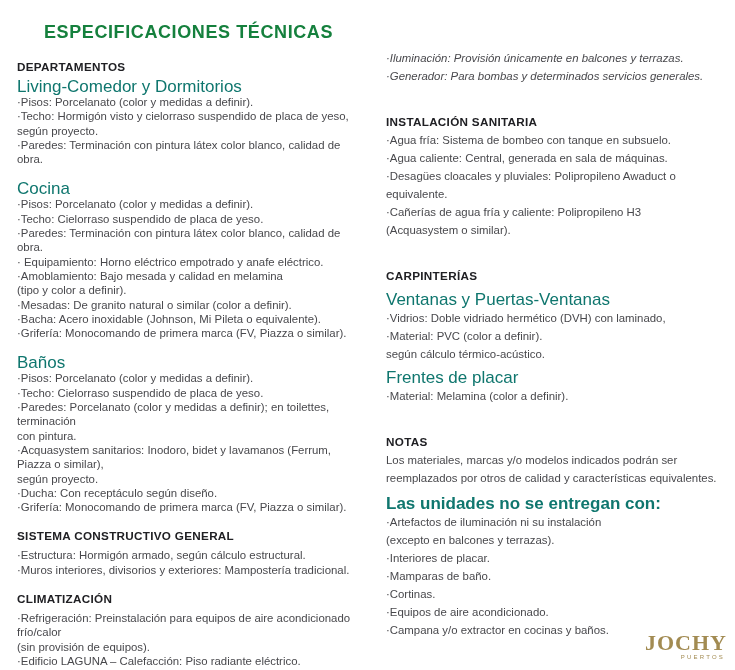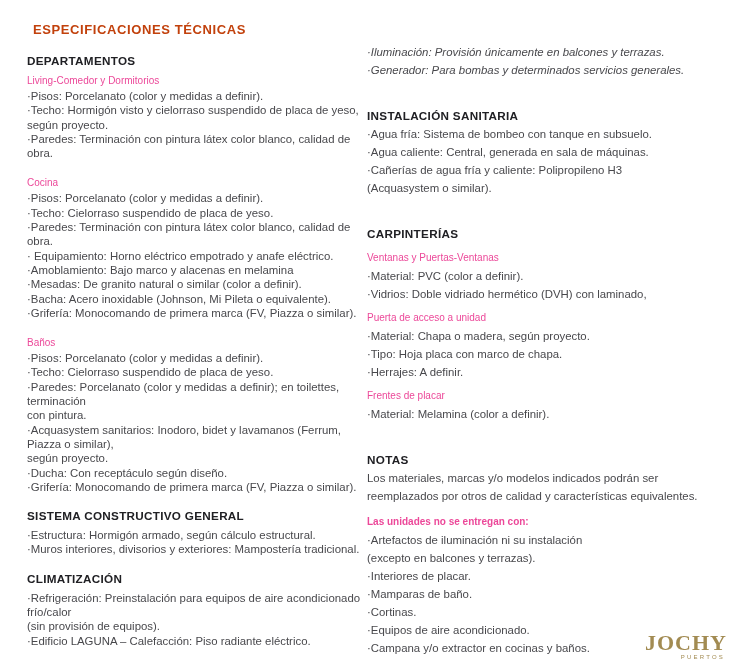--- a/index.html
+++ b/index.html
@@ -5,30 +5,31 @@
   html, body { margin: 0; padding: 0; background: #ffffff; }
   .page {
     position: relative;
     width: 735px;
     height: 670px;
     background: #ffffff;
     overflow: hidden;
     font-family: "Liberation Sans", sans-serif;
   }
   .title {
-    margin: 22px 0 0 33px;
-    font-size: 13px;
+    margin: 22px 0 0 44px;
+    font-size: 18px;
     font-weight: bold;
     letter-spacing: 0.6px;
-    color: #c2410c;
+    color: #15803d;
   }
   .columns {
     display: flex;
     margin-top: 5px;
-    padding-left: 27px;
+    padding-left: 17px;
+    gap: 29px;
   }
   .col-left  { width: 340px; }
   .col-right { width: 347px; }
 
   .line {
     font-size: 11.4px;
     color: #48484c;
   }
   .col-left  .line { line-height: 14.3px; }
   .col-right .line { line-height: 18px; }
@@ -39,23 +40,23 @@
     letter-spacing: 0.3px;
     color: #202024;
     line-height: 14px;
   }
   .col-left  .sec-header { margin: 15px 0 5px; }
   .col-left  .section:first-child .sec-header { margin-top: 12px; }
   .col-right .sec-header { margin: 28px 0 0; line-height: 18px; }
   .col-right .section:first-child { margin-top: 1px; font-style: italic; }
 
   .sub-header {
-    font-size: 10px;
+    font-size: 17px;
     font-weight: normal;
-    color: #ec4899;
+    color: #0f766e;
   }
   .col-left  .sub-header { line-height: 15px; margin: 0 0 1px; }
   .col-right .sub-header { line-height: 18px; margin: 6px 0 0; }
   .col-right .section:last-child .sub-header { margin-top: 8px; font-weight: bold; }
 
   .col-left  .block + .block { margin-top: 15px; }
 
   .logo {
     position: absolute;
     right: 8px;
@@ -95,21 +96,22 @@
             <div class="line">·Techo: Hormigón visto y cielorraso suspendido de placa de yeso,</div>
             <div class="line">según proyecto.</div>
             <div class="line">·Paredes: Terminación con pintura látex color blanco, calidad de obra.</div>
           </div>
           <div class="block">
             <div class="sub-header">Cocina</div>
             <div class="line">·Pisos: Porcelanato (color y medidas a definir).</div>
             <div class="line">·Techo: Cielorraso suspendido de placa de yeso.</div>
             <div class="line">·Paredes: Terminación con pintura látex color blanco, calidad de obra.</div>
             <div class="line">· Equipamiento: Horno eléctrico empotrado y anafe eléctrico.</div>
-            <div class="line">·Amoblamiento: Bajo marco y alacenas en melamina</div>
+            <div class="line">·Amoblamiento: Bajo mesada y calidad en melamina</div>
+            <div class="line">(tipo y color a definir).</div>
             <div class="line">·Mesadas: De granito natural o similar (color a definir).</div>
             <div class="line">·Bacha: Acero inoxidable (Johnson, Mi Pileta o equivalente).</div>
             <div class="line">·Grifería: Monocomando de primera marca (FV, Piazza o similar).</div>
           </div>
           <div class="block">
             <div class="sub-header">Baños</div>
             <div class="line">·Pisos: Porcelanato (color y medidas a definir).</div>
             <div class="line">·Techo: Cielorraso suspendido de placa de yeso.</div>
             <div class="line">·Paredes: Porcelanato (color y medidas a definir); en toilettes, terminación</div>
             <div class="line">con pintura.</div>
@@ -140,36 +142,32 @@
           <div class="block">
             <div class="line">·Iluminación: Provisión únicamente en balcones y terrazas.</div>
             <div class="line">·Generador: Para bombas y determinados servicios generales.</div>
           </div>
         </div>
         <div class="section">
           <div class="sec-header">INSTALACIÓN SANITARIA</div>
           <div class="block">
             <div class="line">·Agua fría: Sistema de bombeo con tanque en subsuelo.</div>
             <div class="line">·Agua caliente: Central, generada en sala de máquinas.</div>
+            <div class="line">·Desagües cloacales y pluviales: Polipropileno Awaduct o equivalente.</div>
             <div class="line">·Cañerías de agua fría y caliente: Polipropileno H3</div>
             <div class="line">(Acquasystem o similar).</div>
           </div>
         </div>
         <div class="section">
           <div class="sec-header">CARPINTERÍAS</div>
           <div class="block">
             <div class="sub-header">Ventanas y Puertas-Ventanas</div>
+            <div class="line">·Vidrios: Doble vidriado hermético (DVH) con laminado,</div>
             <div class="line">·Material: PVC (color a definir).</div>
-            <div class="line">·Vidrios: Doble vidriado hermético (DVH) con laminado,</div>
-          </div>
-          <div class="block">
-            <div class="sub-header">Puerta de acceso a unidad</div>
-            <div class="line">·Material: Chapa o madera, según proyecto.</div>
-            <div class="line">·Tipo: Hoja placa con marco de chapa.</div>
-            <div class="line">·Herrajes: A definir.</div>
+            <div class="line">según cálculo  térmico-acústico.</div>
           </div>
           <div class="block">
             <div class="sub-header">Frentes de placar</div>
             <div class="line">·Material: Melamina (color a definir).</div>
           </div>
         </div>
         <div class="section">
           <div class="sec-header">NOTAS</div>
           <div class="block">
             <div class="line">Los materiales, marcas y/o modelos indicados podrán ser</div>

